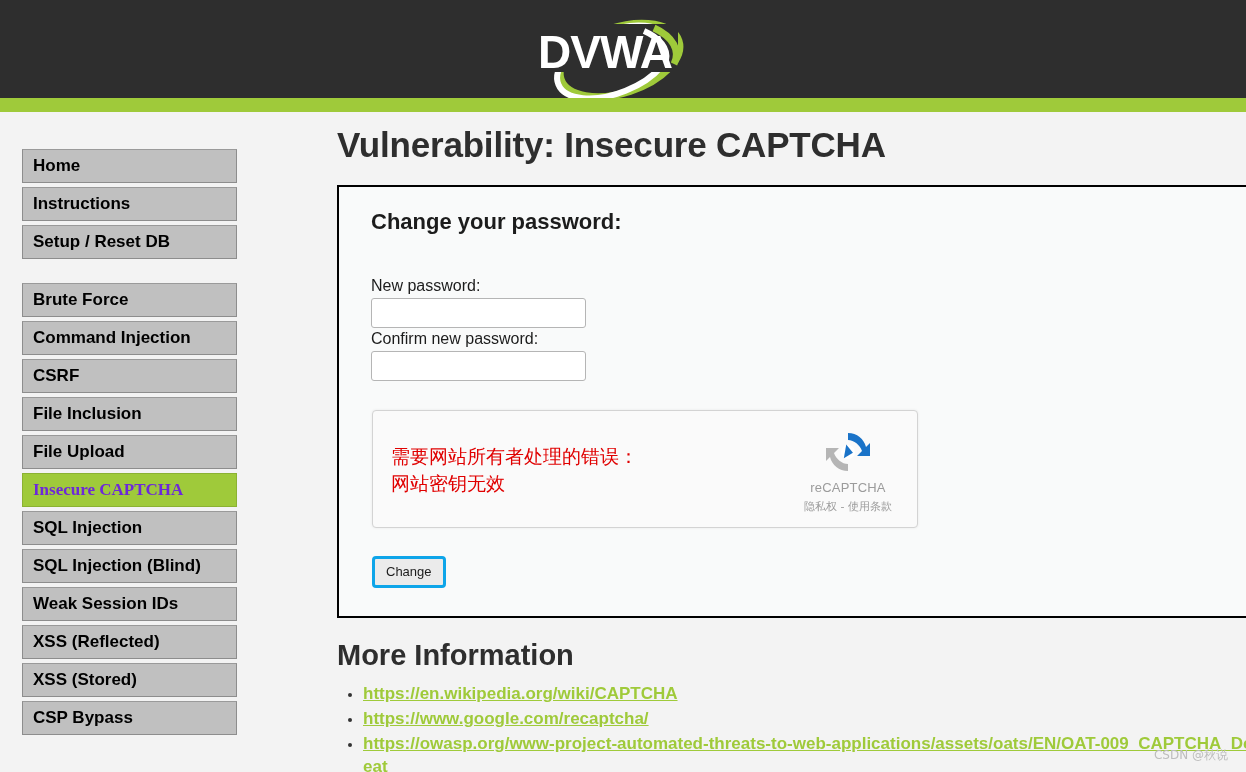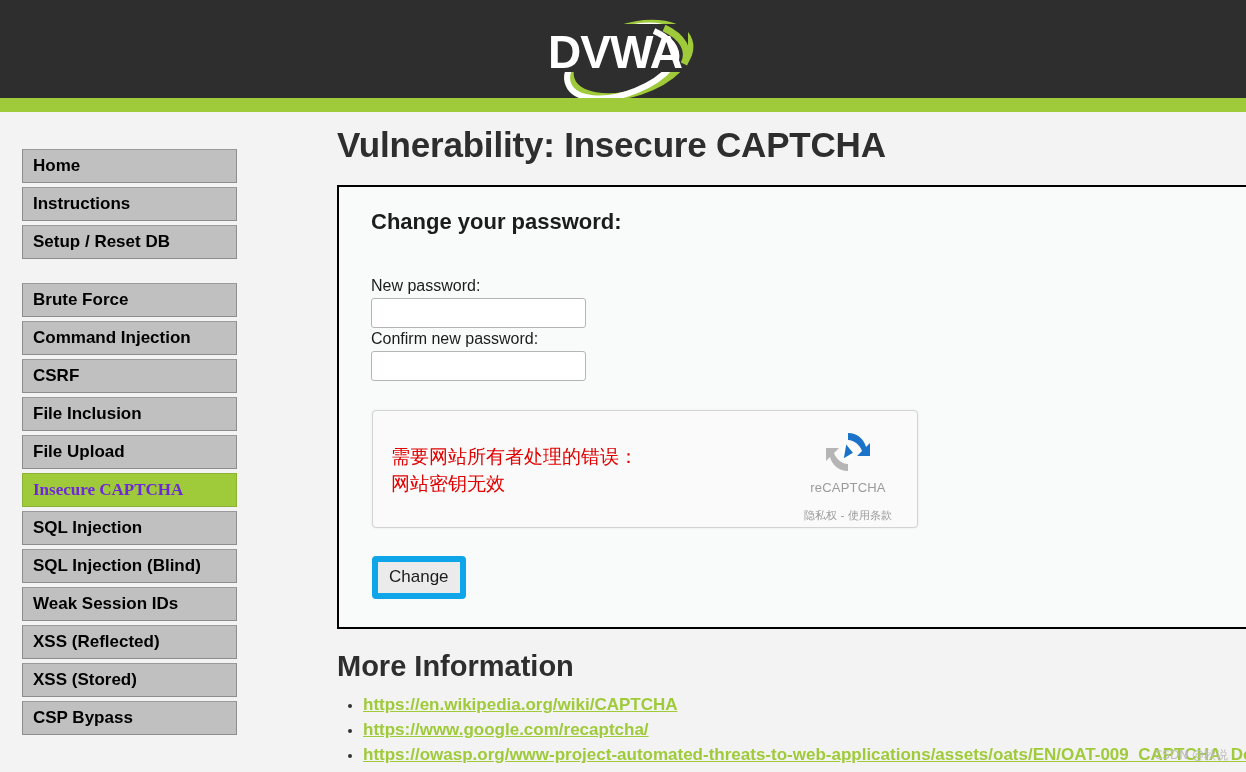--- a/index.html
+++ b/index.html
@@ -14,21 +14,21 @@
   
   #header {
     position: absolute; left: 0; top: 0;
     width: 1246px; height: 98px;
     background: #2e2e2e;
   }
   #logo-wrap {
     position: absolute; left: 50%; top: 0;
     transform: translateX(-50%);
     width: 190px; height: 124px;
-    display: flex; align-items: center; justify-content: flex-end;
+    display: flex; align-items: center; justify-content: flex-start;
   }
   #logo-svg { display: block; }
   #green-bar {
     position: absolute; left: 0; top: 98px;
     width: 1246px; height: 14px;
     background: #9fca3a;
   }
 
   
   #sidebar {
@@ -131,33 +131,33 @@
   #recaptcha-logo { display: block; margin: 0 auto 2px auto; }
   #recaptcha-name {
     font-size: 13px;
     color: #9b9b9b;
     letter-spacing: 0.2px;
     font-family: "Liberation Sans", sans-serif;
   }
   #recaptcha-legal {
     font-size: 11px;
     color: #9b9b9b;
-    margin-top: 13px;
+    margin-top: 4px;
     font-family: "DejaVu Sans", sans-serif;
   }
 
   
   #change-btn {
     display: inline-block;
     margin: 28px 0 0 1px;
     padding: 5px 11px 6px 11px;
     background: #ebebeb;
-    border: 6px solid #0ea5e9;
+    border: 3px solid #0ea5e9;
     border-radius: 4px;
-    font-size: 17px;
+    font-size: 13px;
     font-family: "Liberation Sans", sans-serif;
     color: #1c1c1c;
     cursor: pointer;
   }
 
   
   #more-title {
     font-size: 29px;
     font-weight: bold;
     color: #2e2e2e;

